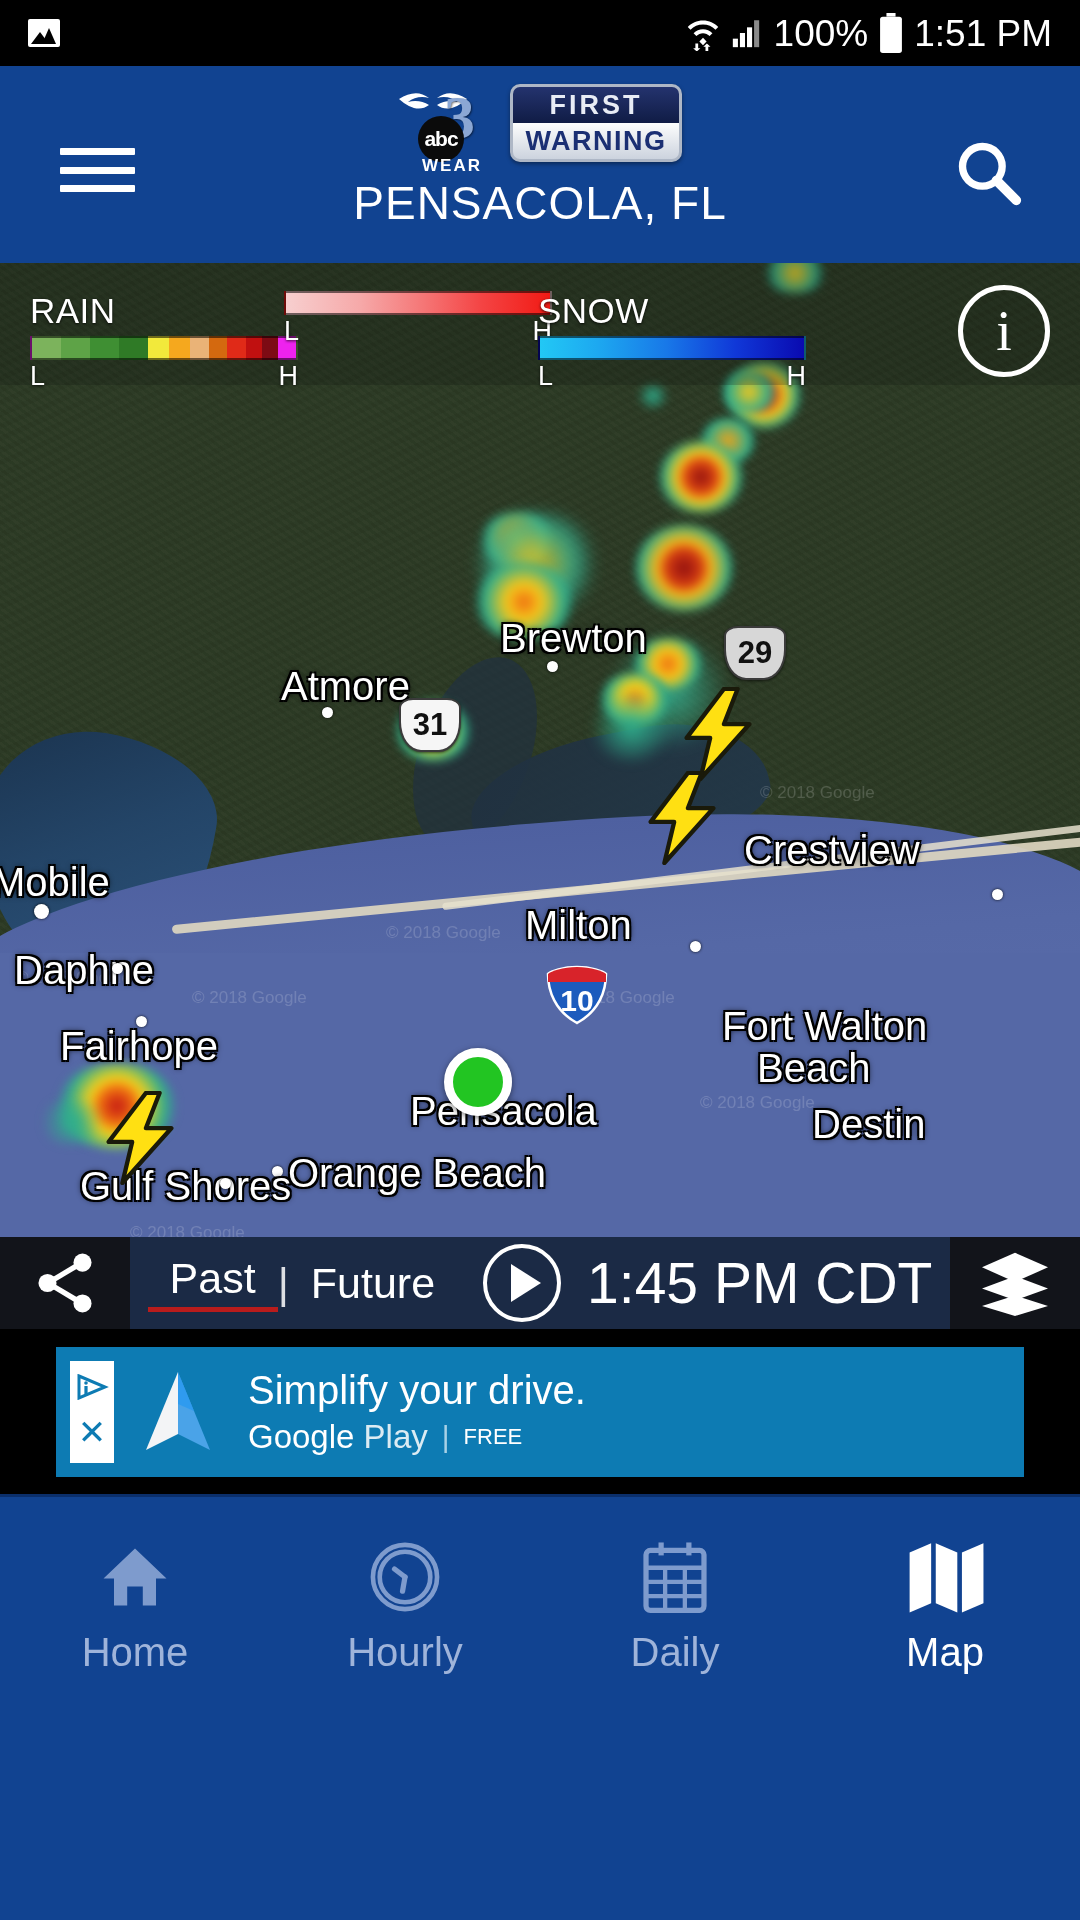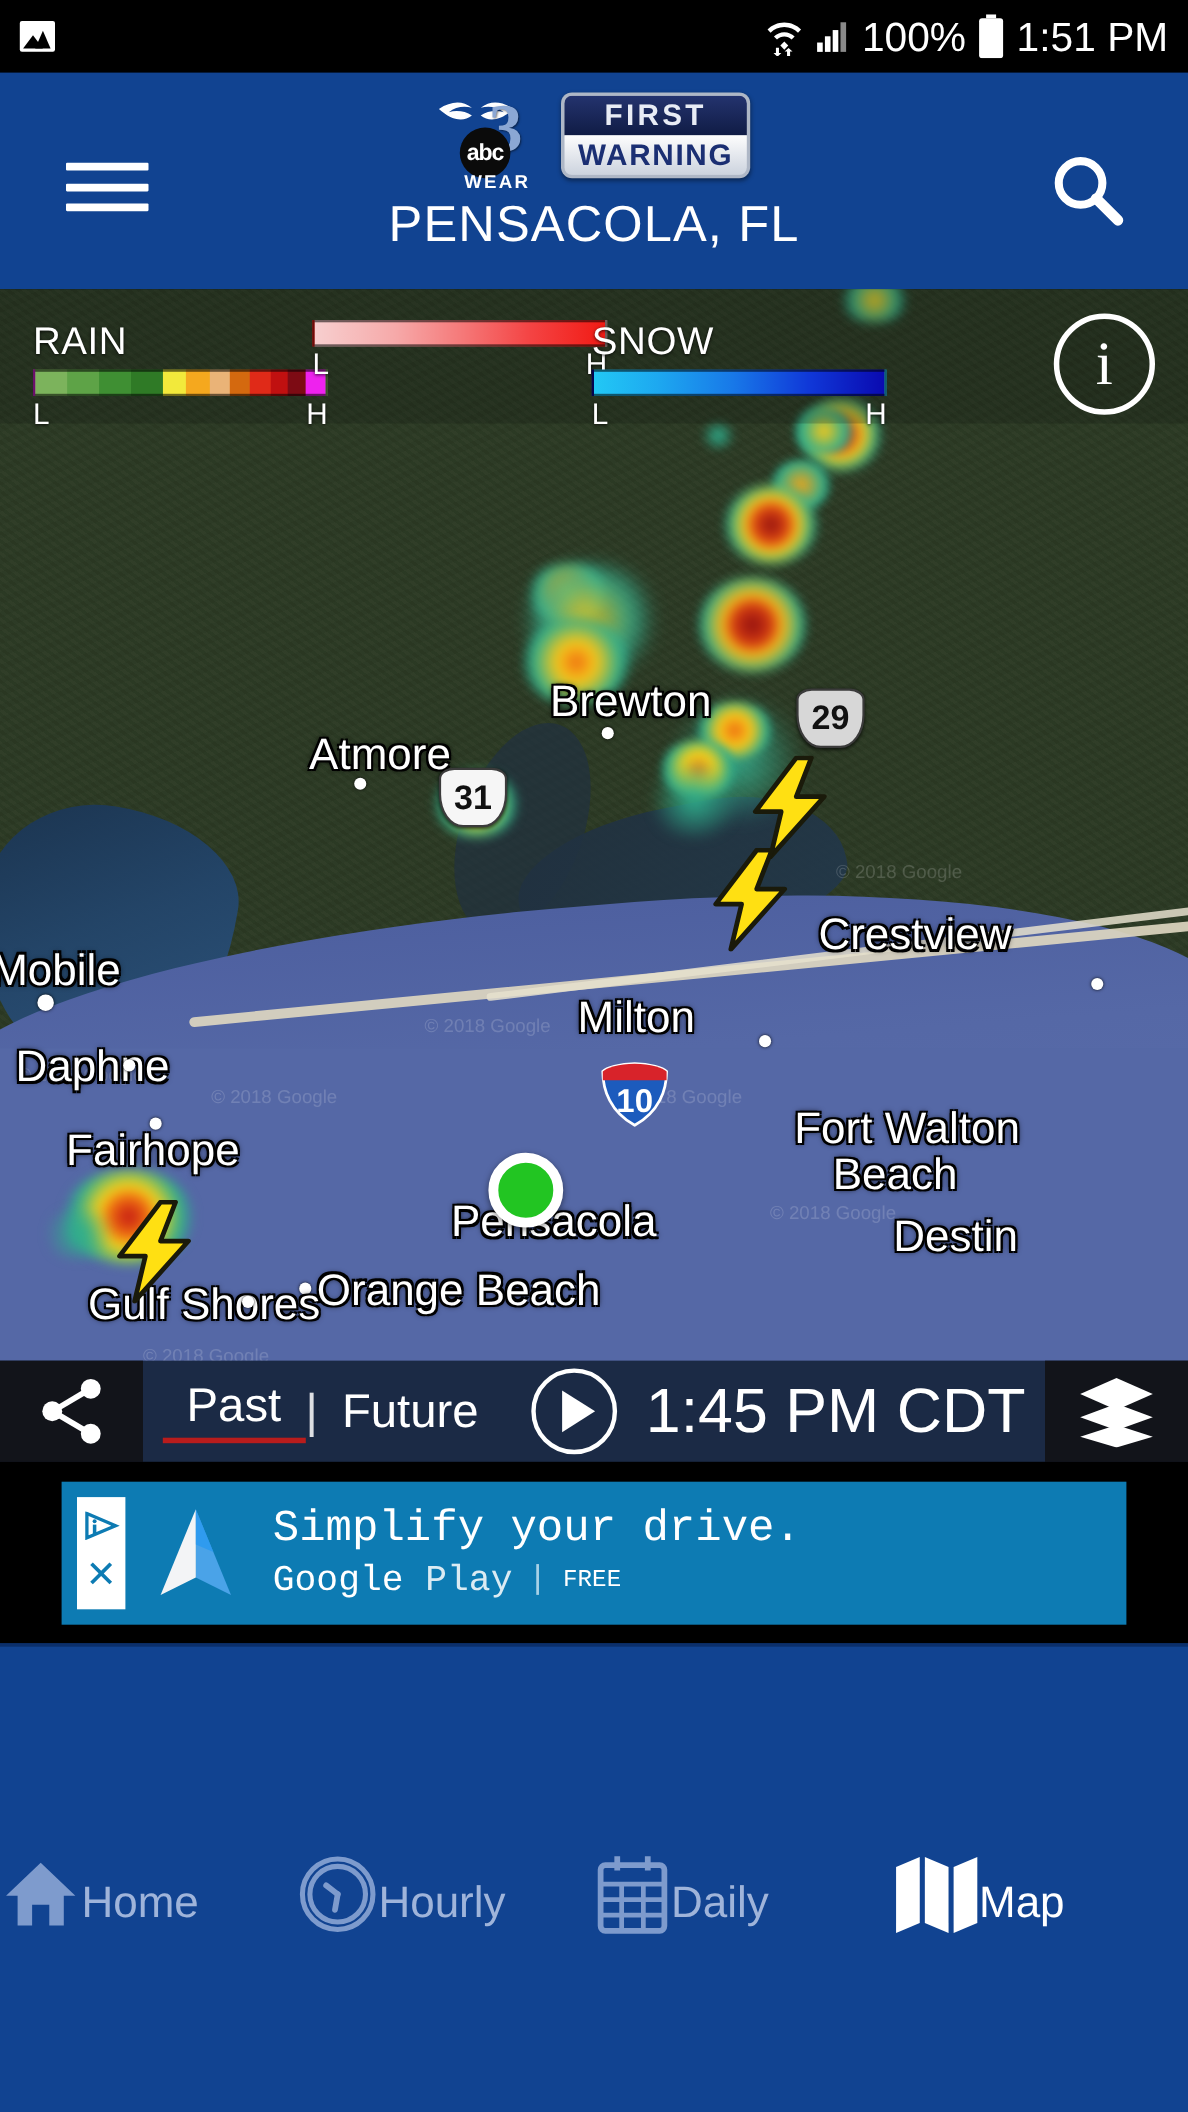--- a/index.html
+++ b/index.html
@@ -3,21 +3,21 @@
 <meta charset="utf-8">
 <style>
   * { margin:0; padding:0; box-sizing:border-box; }
   html,body { width:1080px; height:1920px; background:#000; overflow:hidden;
     font-family:"Liberation Sans", sans-serif; }
 
   #app { position:relative; width:1080px; height:1920px; background:#000; }
 
   
   .statusbar { position:absolute; left:0; top:0; width:1080px; height:66px;
-    background:#000; display:flex; align-items:center; padding:0 18px; }
+    background:#000; display:flex; align-items:center; padding:0 28px; }
   .sb-left { display:flex; align-items:center; gap:10px; }
   .sb-right { margin-left:auto; display:flex; align-items:center; gap:10px; }
   .sb-text { color:#fff; font-size:37px; letter-spacing:0px; line-height:1; }
   .icon-photo { width:32px; height:28px; background:#fff; border-radius:2px; position:relative; }
   .icon-photo:after { content:""; position:absolute; left:3px; bottom:3px; width:0; height:0;
     border-left:9px solid transparent; border-right:9px solid transparent; border-bottom:12px solid #000; }
   .icon-photo:before { content:""; position:absolute; right:4px; bottom:3px; width:0; height:0;
     border-left:7px solid transparent; border-right:7px solid transparent; border-bottom:16px solid #000; }
 
   
@@ -172,37 +172,37 @@
   
   .ad-wrap { position:absolute; left:0; top:1329px; width:1080px; height:165px;
     background:#000; display:flex; align-items:center; justify-content:center; }
   .ad { position:relative; width:968px; height:130px; background:#0d7bb3;
     display:flex; align-items:center; }
   .adchoice { position:absolute; left:14px; top:14px; width:44px; height:102px;
     background:#fff; display:flex; flex-direction:column; align-items:center;
     justify-content:space-around; padding:6px 0; }
   .ac-x { color:#0d7bb3; font-size:34px; line-height:1; font-weight:300; }
   .ad-appicon { margin-left:76px; width:92px; height:92px; position:relative; }
-  .ad-copy { margin-left:24px;font-family:Liberation Mono, monospace; }
+  .ad-copy { margin-left:24px; }
   .ad-head { color:#fff; font-size:40px; margin-bottom:5px; }
   .ad-sub { display:flex; align-items:center; gap:14px; }
   .gp { font-size:33px; }
   .gp .g1{color:#fff;} .gp .g2{color:#ffffff; opacity:.85;}
   .ad-div { color:#cfe7f4; font-size:30px; opacity:.8; }
   .ad-free { color:#fff; font-size:22px; }
   .install { position:absolute; right:22px; top:50%; transform:translateY(-50%);
     background:#fff; color:#0d7bb3; font-size:36px; padding:20px 36px;
     border-radius:4px; letter-spacing:.5px; }
 
   
   .nav { position:absolute; left:0; top:1494px; width:1080px; height:426px;
     background:#114391; display:flex; }
   .nav-top-line { position:absolute; left:0; top:0; width:1080px; height:3px;
     background:#0b2f6b; }
-  .nav-item { flex:1; display:flex; flex-direction:row; align-items:center;
+  .nav-item { flex:1; display:flex; flex-direction:column; align-items:center;
     justify-content:flex-start; padding-top:46px; }
   .nav-icon { height:74px; display:flex; align-items:center; justify-content:center;
     margin-bottom:16px; }
   .nav-label { font-size:40px; }
   .dim { color:#9fb4da; }
   .bright { color:#ffffff; }
 </style>
 </head>
 <body>
 

